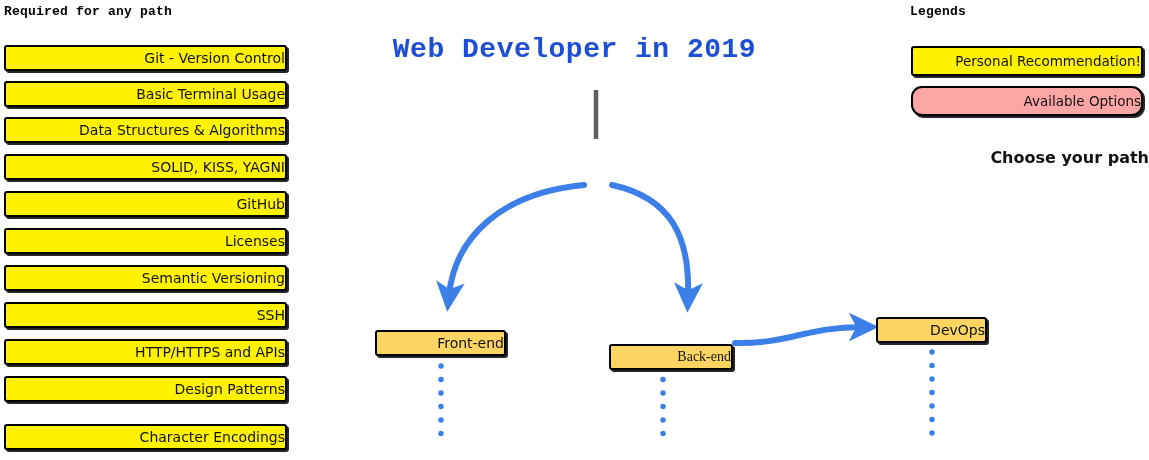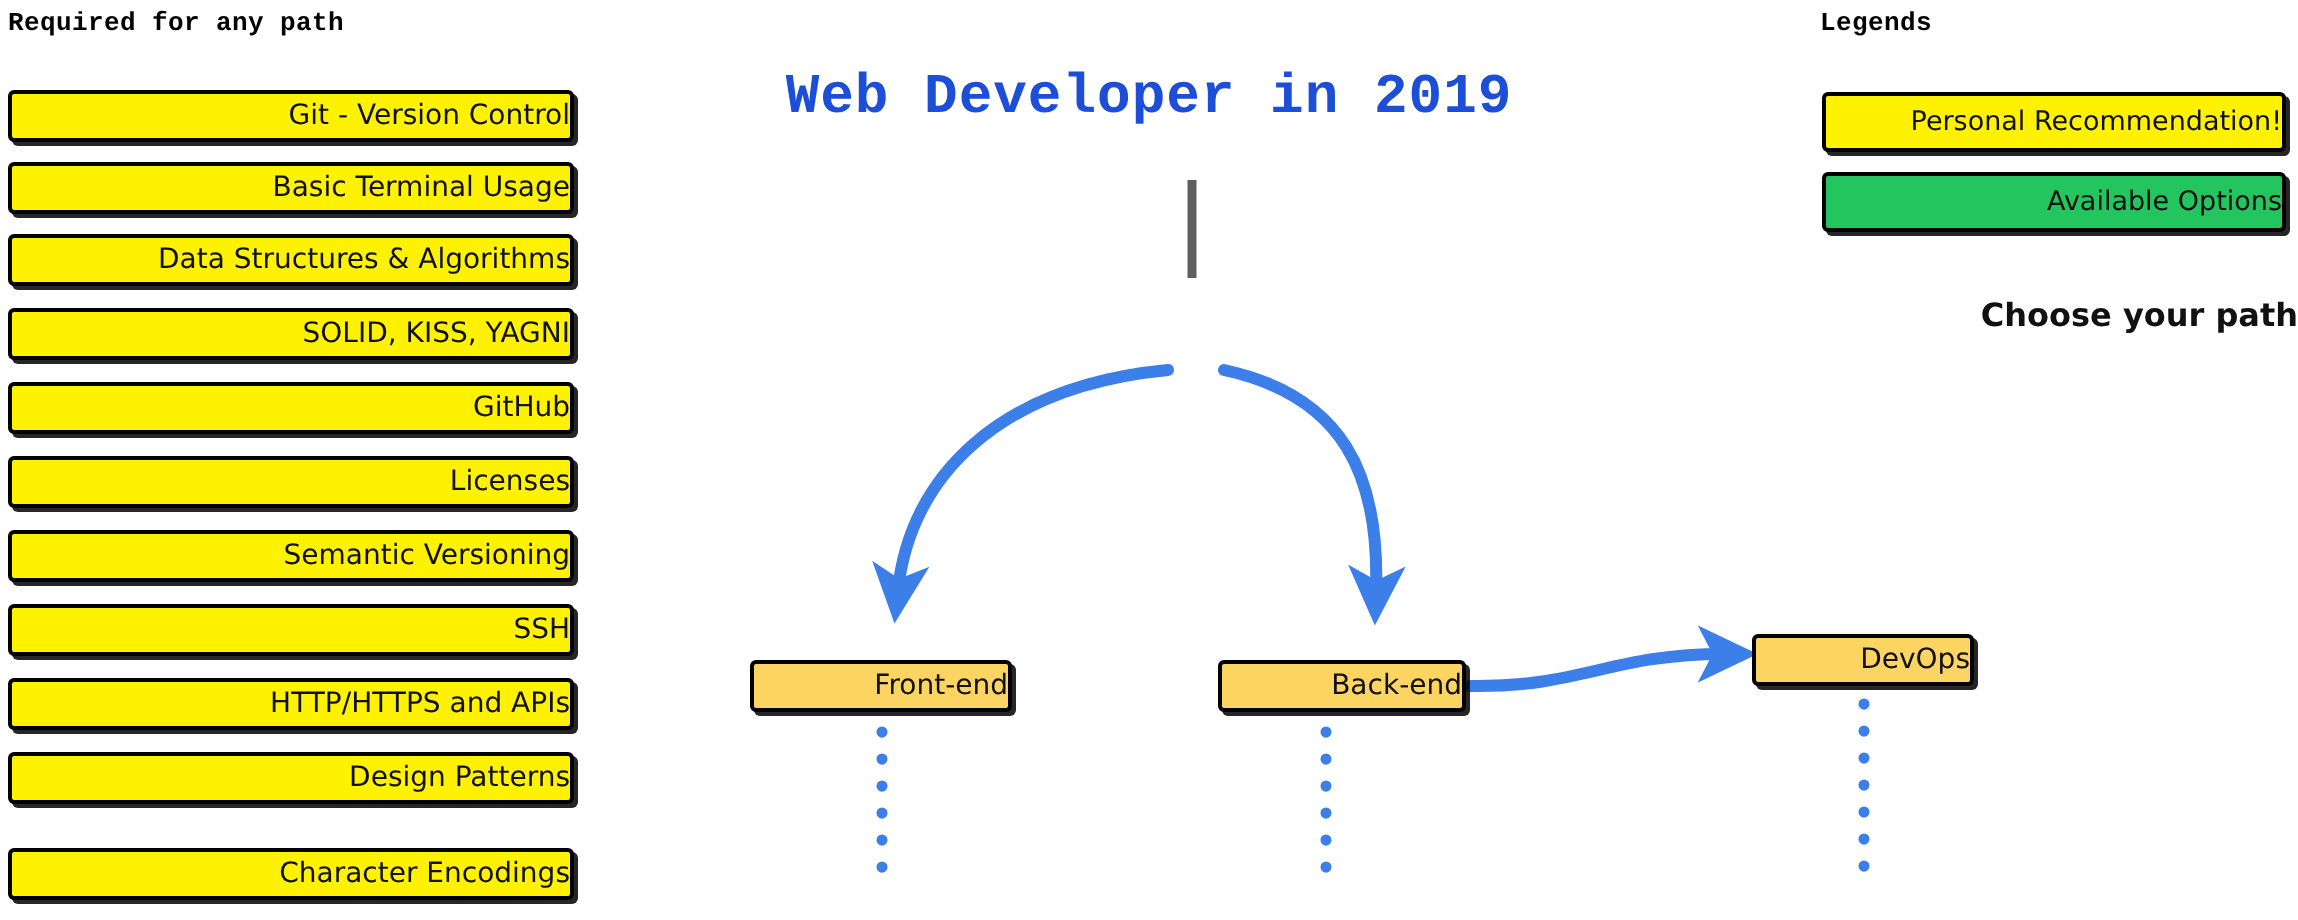--- a/index.html
+++ b/index.html
@@ -65,21 +65,21 @@
     justify-content: flex-end;
     font-family: "DejaVu Sans", sans-serif;
     font-size: 14px;
     color: #111111;
     white-space: nowrap;
     box-shadow: 2px 2px 0 rgba(0,0,0,0.85);
     user-select: none;
   }
   .node-box.recommended { background: #FFF200; }
   .node-box.optional    { background: #FCD462; }
-  .node-box.legend-optional { background: #22c55e; }
+  .node-box.legend-optional { background: #fca5a5; border-radius: 11px; }
 
   
   .req-box {
     left: 4px;
     width: 283px;
     height: 26px;
     font-size: 14px;
   }
 
   
@@ -169,21 +169,21 @@
 </div>
 
 <div class="abs" id="choose-path-label">
   <span id="choose-path-inner">Choose your path</span>
 </div>
 
 <div class="abs node-box path-box optional" style="left:375px; top:330px; width:131px;">
   <span>Front-end</span>
 </div>
 
-<div class="abs node-box path-box optional" style="left:609px; top:330px; width:124px;">
+<div class="abs node-box path-box optional" style="left:609px; top:344px; width:124px;font-family:Liberation Serif, serif;">
   <span>Back-end</span>
 </div>
 
 <div class="abs node-box path-box optional" style="left:876px; top:317px; width:111px;">
   <span>DevOps</span>
 </div>
 
 <div class="abs section-heading" id="legends-heading">Legends</div>
 
 <div class="abs node-box legend-box recommended" style="top:46px">

